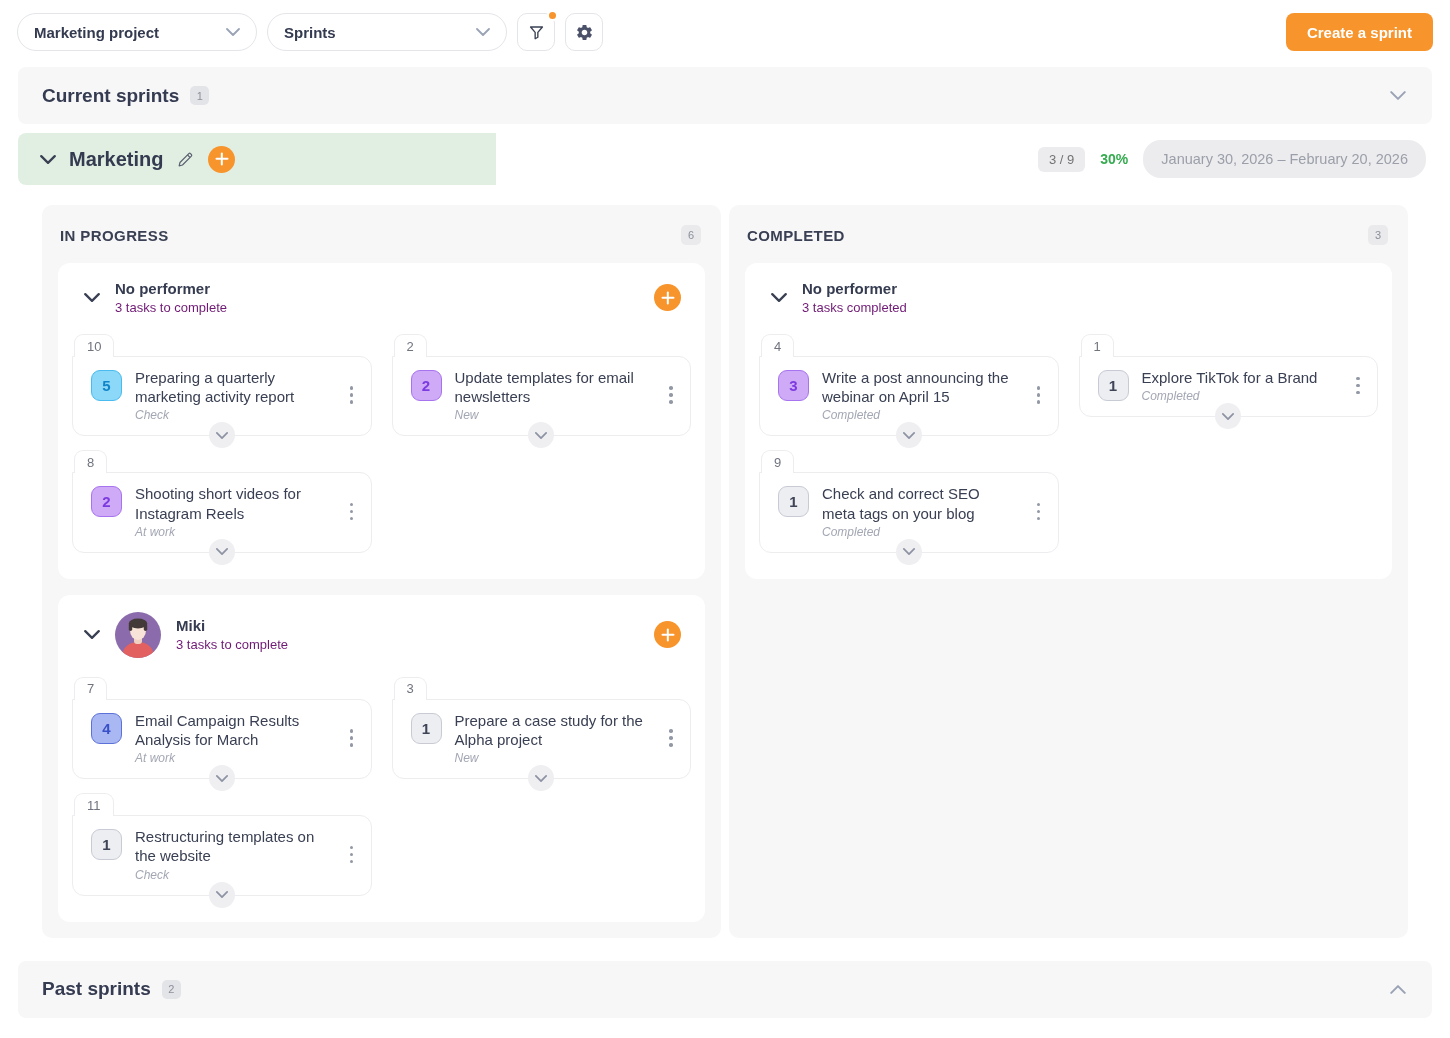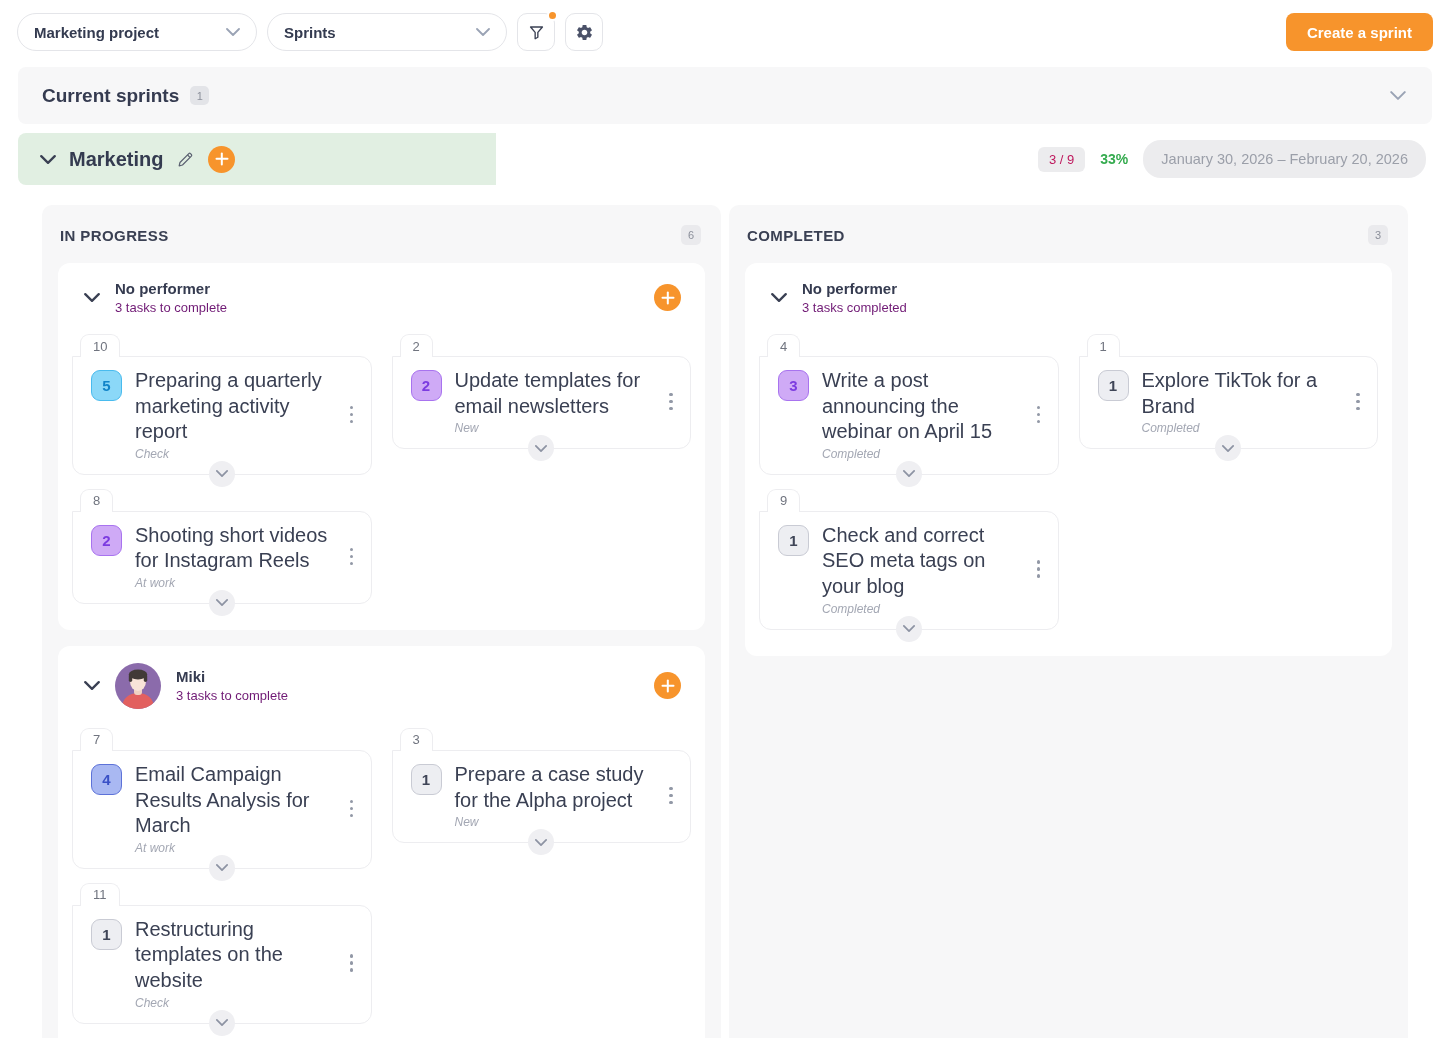--- a/index.html
+++ b/index.html
@@ -38,21 +38,21 @@
   .sprint-left { width:478px; height:52px; background:#e1efe2; border-radius:8px 0 0 8px;
                  display:flex; align-items:center; gap:13px; padding:0 22px; }
   .sprint-name { font-size:20px; font-weight:600; color:#343b50; }
   .plus-btn { width:27px; height:27px; border-radius:50%; background:#f7942c; position:relative;
               border:none; cursor:pointer; flex:none; }
   .plus-btn::before, .plus-btn::after { content:""; position:absolute; left:50%; top:50%;
               background:#fff; border-radius:2px; transform:translate(-50%,-50%); }
   .plus-btn::before { width:13px; height:2.4px; }
   .plus-btn::after  { width:2.4px; height:13px; }
   .sprint-stats { margin-left:auto; display:flex; align-items:center; gap:15px; padding-right:6px; }
-  .frac-pill { background:#ececee; border-radius:6px; padding:5px 11px; font-size:13px; color:#be185d; }
+  .frac-pill { background:#ececee; border-radius:6px; padding:5px 11px; font-size:13px; color:#737373; }
   .percent { font-size:14px; font-weight:700; color:#35ab4f; }
   .date-pill { background:#ececee; border-radius:18px; padding:11px 18px; font-size:14.5px; color:#9b9fa9; }
 
   
   .columns { display:flex; gap:8px; margin:20px 42px 0; }
   .panel { flex:1; background:#f7f7f8; border-radius:10px; padding:12px 16px 16px; min-height:727px; }
   .panel-head { display:flex; align-items:center; justify-content:space-between; padding:8px 4px 8px 2px; }
   .panel-title { font-size:15px; font-weight:700; color:#3a4053; letter-spacing:.4px; }
   .panel-count { width:20px; height:20px; background:#eaeaed; border-radius:5px; display:flex;
                  align-items:center; justify-content:center; font-size:11px; color:#8b8f9a; }
@@ -62,33 +62,33 @@
   .group-head { display:flex; align-items:center; gap:15px; padding:17px 10px 19px 12px; }
   .group-names { display:flex; flex-direction:column; }
   .group-name { font-size:15px; font-weight:700; color:#353b50; }
   .group-sub { font-size:13px; color:#701a75; margin-top:3px; }
   .group-head .plus-btn { margin-left:auto; }
   .avatar { width:46px; height:46px; flex:none; }
 
   
   .tasks { display:grid; grid-template-columns:1fr 1fr; column-gap:20px; row-gap:14px; align-items:start; }
   .task-wrap { position:relative; padding-top:22px; }
-  .task-tab { position:absolute; top:0; left:8px; height:23px; padding:0 12px; background:#fff;
+  .task-tab { position:absolute; top:0; left:2px; height:23px; padding:0 12px; background:#fff;
               border:1px solid #ededf0; border-bottom:none; border-radius:9px 9px 0 0; z-index:2;
               display:flex; align-items:center; justify-content:center; font-size:13px; color:#70747f; }
   .task-card { position:relative; background:#fff; border:1px solid #ededf0; border-radius:0 12px 12px 12px;
                padding:11px 10px 13px 18px; display:flex; gap:13px; cursor:pointer; }
   .badge { width:31px; height:31px; border-radius:9px; border:1.5px solid; flex:none; margin-top:2px;
            display:flex; align-items:center; justify-content:center; font-size:15px; font-weight:700; }
   .badge.blue   { background:#8bd8f8; border-color:#49bbee; color:#1284c8; }
   .badge.purple { background:#cfaaf6; border-color:#a873ef; color:#7c3be0; }
   .badge.indigo { background:#a9b8f2; border-color:#5d72d8; color:#3a50c6; }
   .badge.gray   { background:#edeef2; border-color:#c9cbd4; color:#3f4557; }
   .task-body { flex:1; min-width:0; }
-  .task-title { font-size:20px; font-weight:500; color:#3a4053; line-height:1.28; }
+  .task-title { font-size:15px; font-weight:500; color:#3a4053; line-height:1.28; }
   .task-status { font-size:12px; font-style:italic; color:#a3a7b3; margin-top:2px; }
   .kebab { align-self:center; width:18px; display:flex; flex-direction:column; gap:3.5px;
            align-items:center; cursor:pointer; padding:4px 0; }
   .kebab i { width:3.5px; height:3.5px; border-radius:50%; background:#9298a6; }
   .card-chevron { position:absolute; bottom:-13px; left:50%; transform:translateX(-50%);
                   width:26px; height:26px; border-radius:50%; background:#efeff2; z-index:2;
                   display:flex; align-items:center; justify-content:center; cursor:pointer; }
 </style>
 </head>
 <body>
@@ -135,21 +135,21 @@
       </svg>
     <span class="sprint-name">Marketing</span>
     <svg width="19" height="19" viewBox="0 0 24 24" style="cursor:pointer">
       <path d="M4 20l1-4.2L16.2 4.6a1.5 1.5 0 0 1 2.1 0l1.1 1.1a1.5 1.5 0 0 1 0 2.1L8.2 19 4 20z" fill="none" stroke="#5a6070" stroke-width="1.5" stroke-linejoin="round"></path>
       <path d="M14.6 6.3l3.1 3.1" fill="none" stroke="#5a6070" stroke-width="1.5"></path>
     </svg>
     <button class="plus-btn"></button>
   </div>
   <div class="sprint-stats">
     <span class="frac-pill">3 / 9</span>
-    <span class="percent">33%</span>
+    <span class="percent">30%</span>
     <span class="date-pill">January 30, 2026 – February 20, 2026</span>
   </div>
 </div>
 
 <div class="columns">
 
   <div class="panel">
     <div class="panel-head">
       <span class="panel-title">IN PROGRESS</span>
       <span class="panel-count">6</span>

